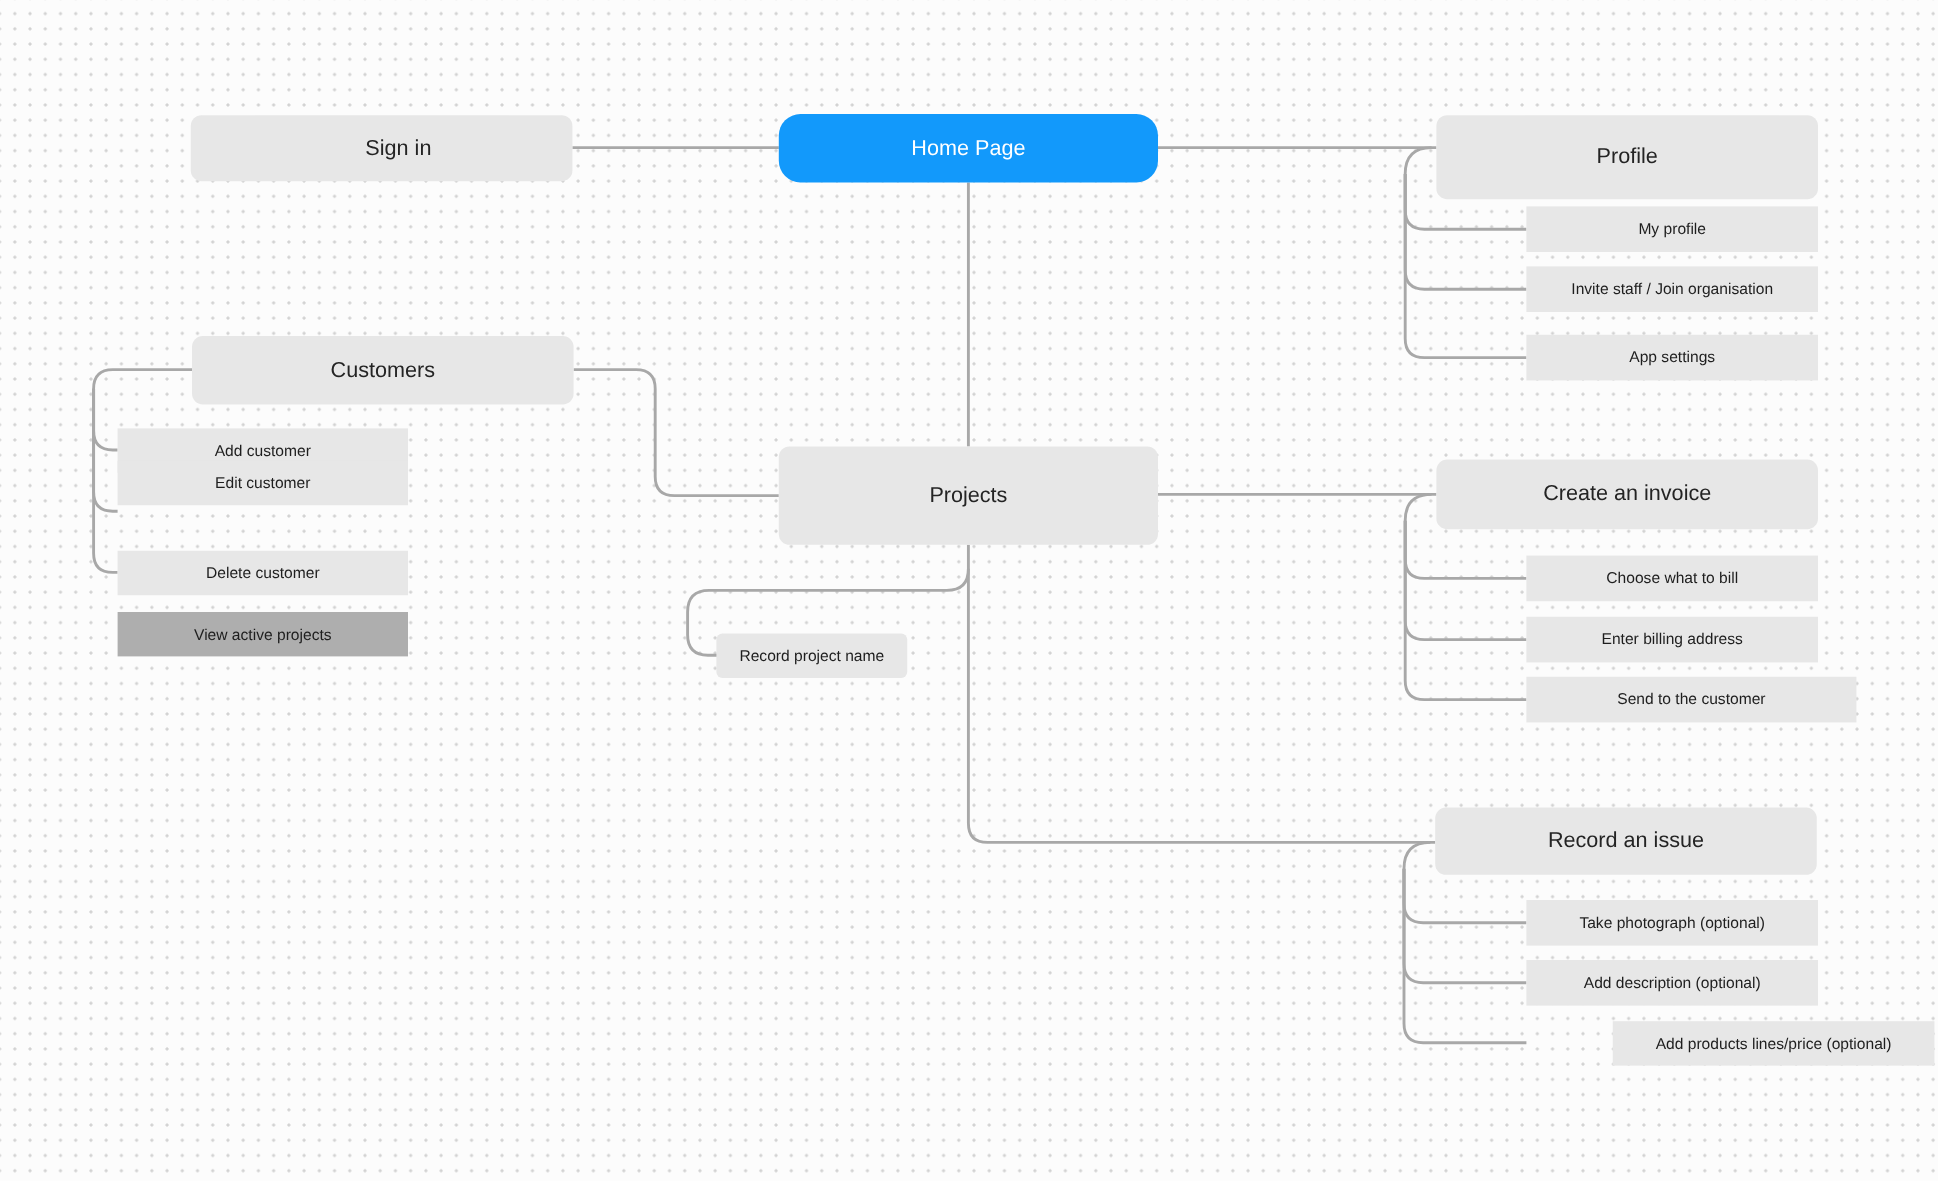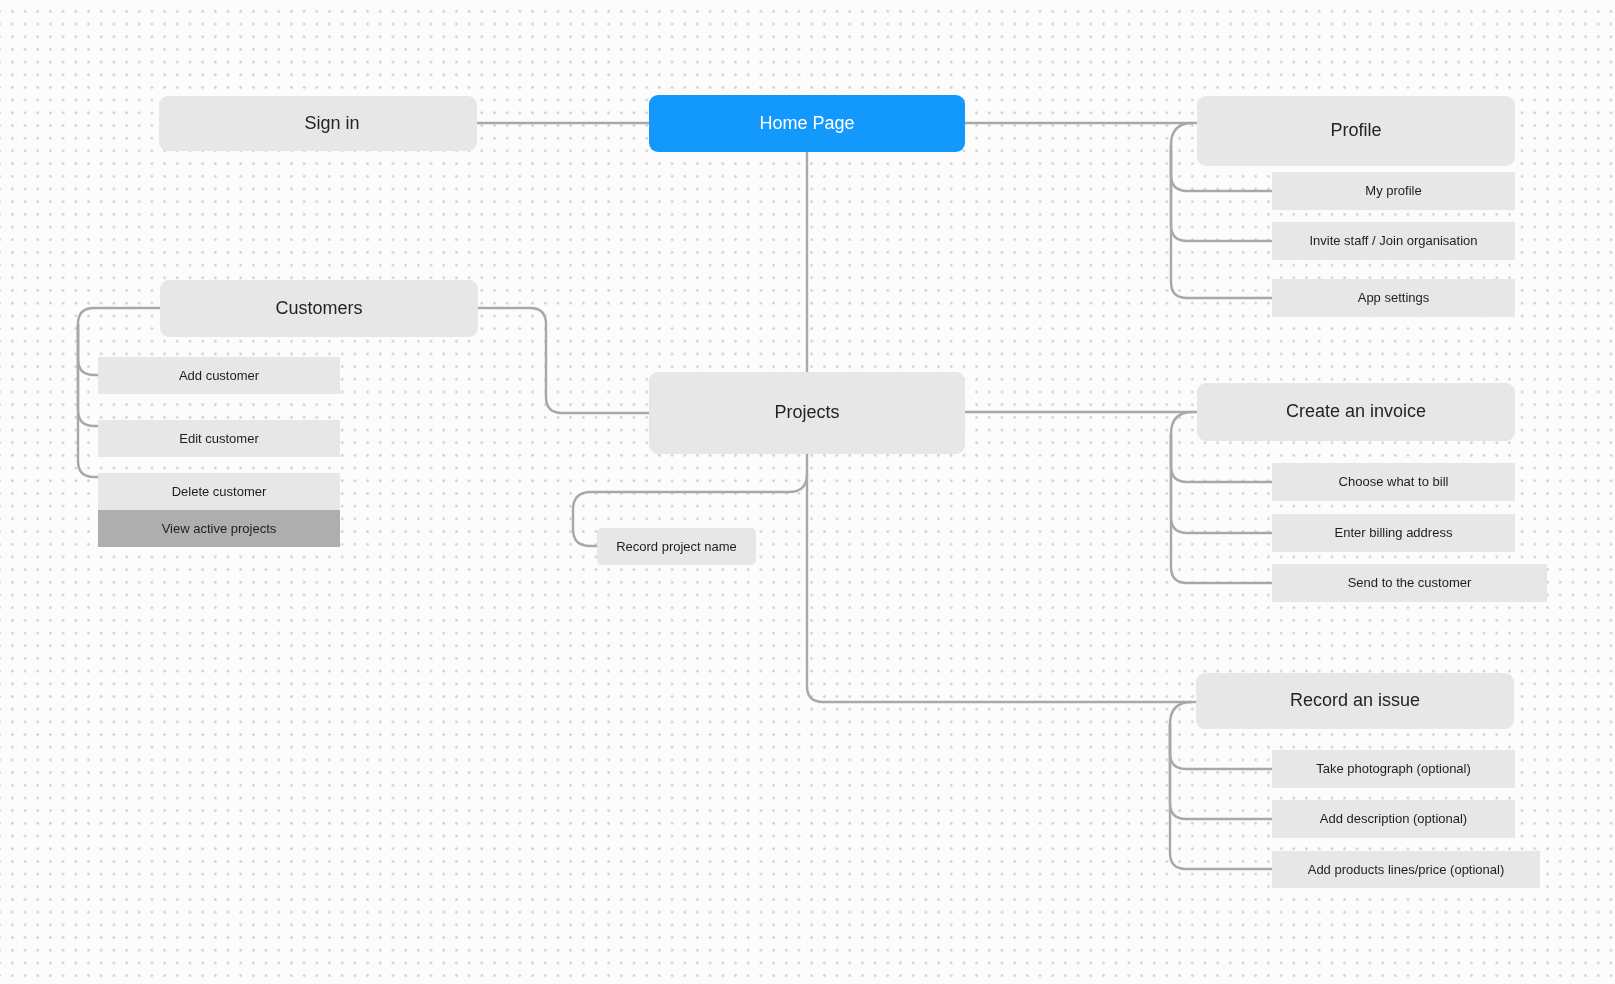--- a/index.html
+++ b/index.html
@@ -90,21 +90,21 @@
 
     <path d="M160 308 H94 Q78 308 78 324 V359 Q78 375 94 375 H98"></path>
     <path d="M78 324 V410 Q78 426 94 426 H98"></path>
     <path d="M78 324 V461 Q78 477 94 477 H98"></path>
   </svg>
 
   <div class="node" style="left:159px; top:96px; width:318px; height:55px;padding-left:28px;">
     <span>Sign in</span>
   </div>
 
-  <div class="node accent" style="left:649px; top:95px; width:316px; height:57px;">
+  <div class="node accent" style="left:649px; top:95px; width:316px; height:57px;border-radius:18px;">
     <span>Home Page</span>
   </div>
 
   <div class="node" style="left:1197px; top:96px; width:318px; height:70px;">
     <span>Profile</span>
   </div>
 
   <div class="node child" style="left:1272px; top:172px; width:243px; height:38px;">
     <span>My profile</span>
   </div>
@@ -114,24 +114,24 @@
   <div class="node child" style="left:1272px; top:279px; width:243px; height:38px;">
     <span>App settings</span>
   </div>
 
   <div class="node" style="left:160px; top:280px; width:318px; height:57px;">
     <span>Customers</span>
   </div>
   <div class="node child" style="left:98px; top:357px; width:242px; height:37px;">
     <span>Add customer</span>
   </div>
-  <div class="node child" style="left:98px; top:420px; width:242px; height:37px;">
+  <div class="node child" style="left:98px; top:384px; width:242px; height:37px;">
     <span>Edit customer</span>
   </div>
-  <div class="node child" style="left:98px; top:473px; width:242px; height:37px;">
+  <div class="node child" style="left:98px; top:459px; width:242px; height:37px;">
     <span>Delete customer</span>
   </div>
   <div class="node child emphasis" style="left:98px; top:510px; width:242px; height:37px;">
     <span>View active projects</span>
   </div>
 
   <div class="node" style="left:649px; top:372px; width:316px; height:82px;">
     <span>Projects</span>
   </div>
   <div class="node child small-radius" style="left:597px; top:528px; width:159px; height:37px;">
@@ -153,17 +153,17 @@
 
   <div class="node" style="left:1196px; top:673px; width:318px; height:56px;">
     <span>Record an issue</span>
   </div>
   <div class="node child" style="left:1272px; top:750px; width:243px; height:38px;">
     <span>Take photograph (optional)</span>
   </div>
   <div class="node child" style="left:1272px; top:800px; width:243px; height:38px;">
     <span>Add description (optional)</span>
   </div>
-  <div class="node child" style="left:1272px; top:851px; width:268px; height:37px;">
+  <div class="node child" style="left:1344px; top:851px; width:268px; height:37px;">
     <span>Add products lines/price (optional)</span>
   </div>
 
 </div>
 
 </body></html>

